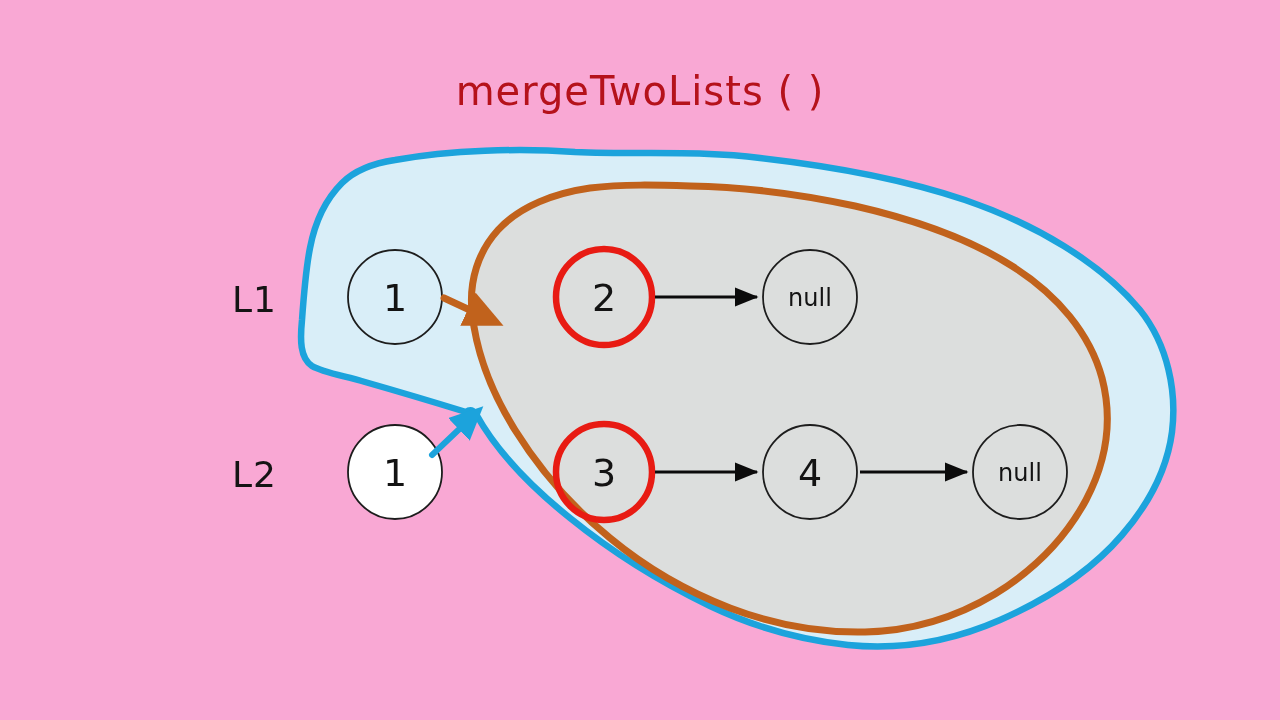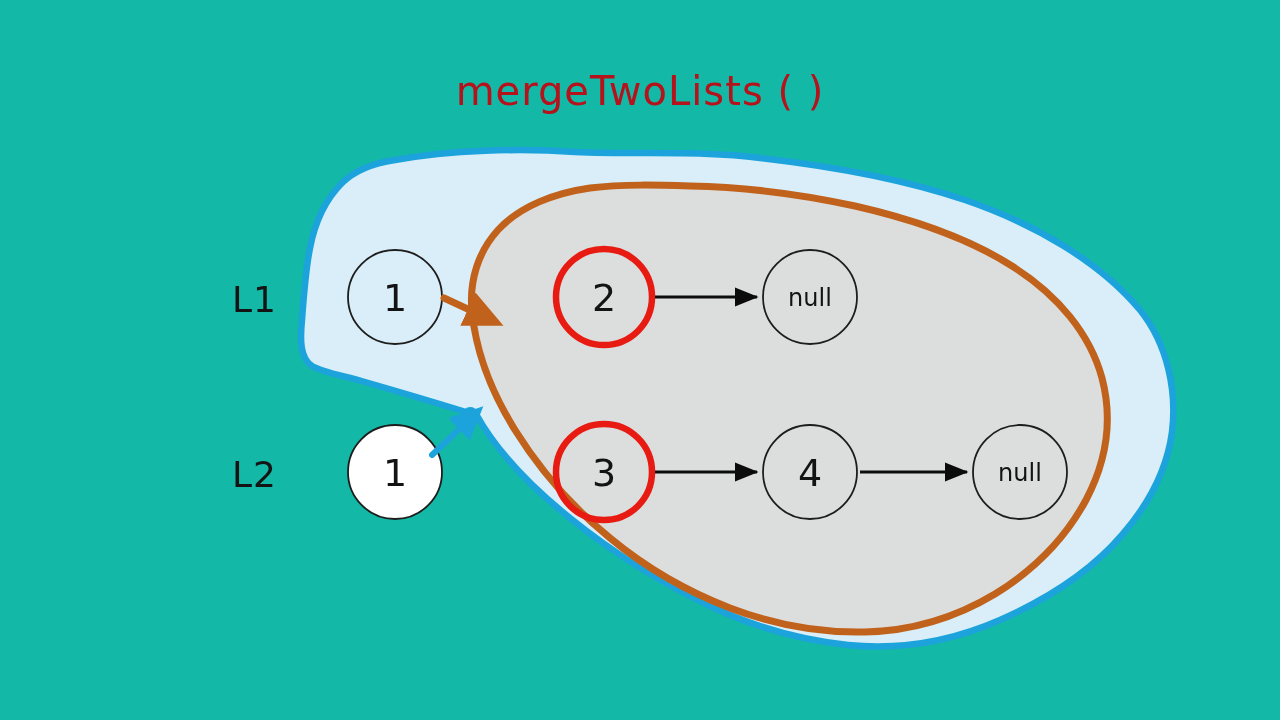--- a/index.html
+++ b/index.html
@@ -11,21 +11,21 @@
   body {
     width: 1280px;
     height: 720px;
     overflow: hidden;
     font-family: "DejaVu Sans", sans-serif;
   }
   #canvas-root {
     position: relative;
     width: 1280px;
     height: 720px;
-    background: #14b8a6;
+    background: #f9a8d4;
   }
   #scene {
     position: absolute;
     left: 0;
     top: 0;
     width: 1280px;
     height: 720px;
   }
   .title-text {
     font-family: "DejaVu Sans", sans-serif;

